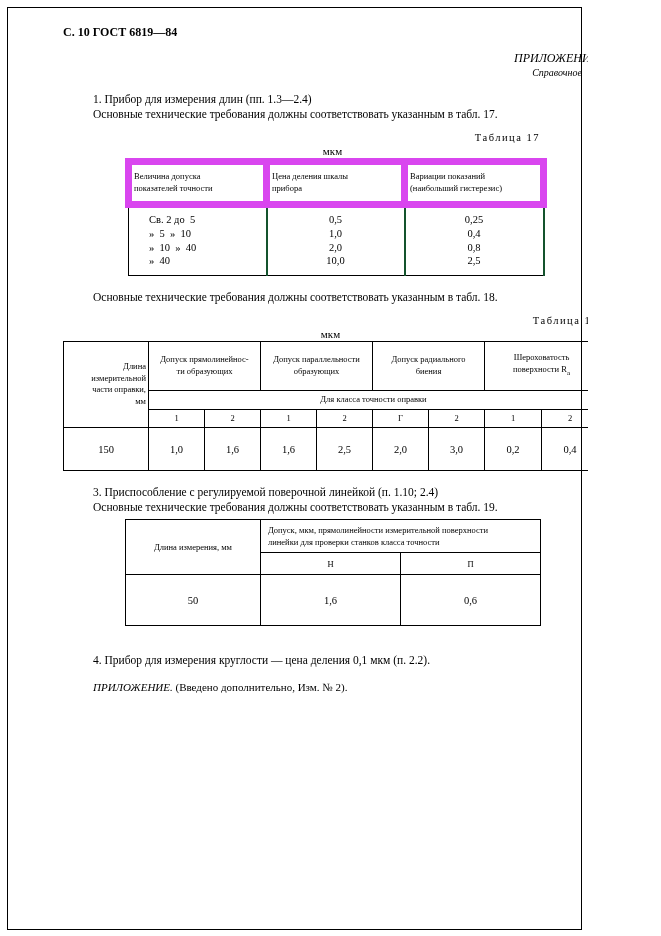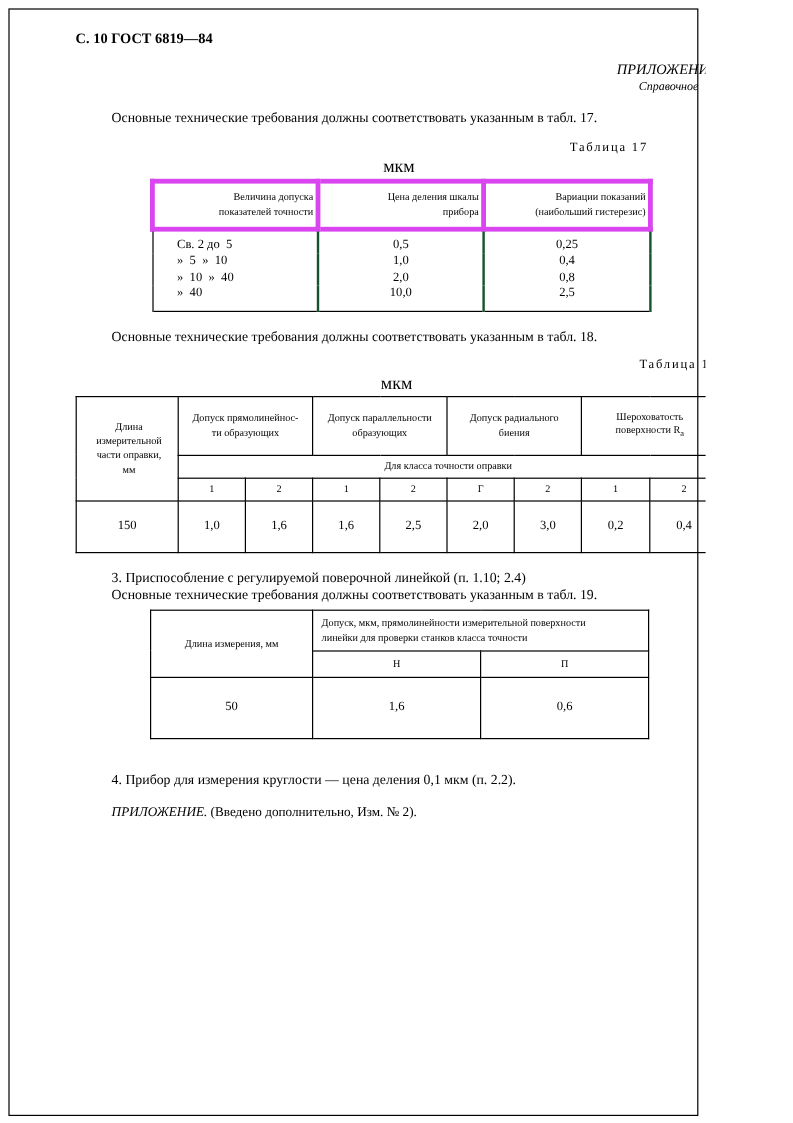--- a/index.html
+++ b/index.html
@@ -36,52 +36,52 @@
   }
 
   .para { margin-top: 14px; padding-left: 30px; font-size: 11.5px; line-height: 1.28; }
   .para div { white-space: normal; }
 
   .tbl-caption { font-size: 10.5px; letter-spacing: 1.5px; text-align: right; }
   .cap17 { margin-top: 11px; margin-right: 58px; }
   .cap18 { margin-top: 10px; margin-right: 0; }
   .cap19 { margin-top: 10px; margin-right: 58px; }
 
-  .unit { text-align: center; font-size: 15px; margin-top: 2px; }
+  .unit { text-align: center; font-size: 11px; margin-top: 2px; }
   .unit17 { width: 415px; margin-left: 62px; }
   .unit18 { width: 535px; }
 
   table { border-collapse: collapse; table-layout: fixed; }
   th { font-weight: normal; }
 
   
   .t17 { margin-left: 62px; width: 415px; border: 1px solid #000; margin-top: 1px; }
   .t17 th {
-    border: 4px solid #d946ef;
+    border: 7px solid #d946ef;
     font-size: 8.5px; line-height: 1.4;
-    padding: 6px 2px; text-align: right;
+    padding: 6px 2px; text-align: left;
     vertical-align: middle; white-space: pre-line;
   }
   .t17 td {
     border-left: 1px solid #000; border-right: 2px solid #14532d;
     font-size: 10.5px; line-height: 1.3; text-align: center; padding: 0 2px;
   }
   .t17 tbody tr:first-child td { padding-top: 5px; }
   .t17 tbody tr:last-child td { padding-bottom: 7px; }
   .t17 td.c1 { text-align: left; padding-left: 20px; white-space: pre; }
 
   
   .t18 { width: 535px; border: 1px solid #000; margin-top: 1px; }
   .t18 th {
     border: 1px solid #000;
     font-size: 8.5px; line-height: 1.4;
     padding: 3px 2px; text-align: center;
     vertical-align: middle; white-space: pre-line;
   }
-  .t18 th.colh1 { text-align: center; padding-left: 5px; }
+  .t18 th.colh1 { text-align: right; padding-left: 5px; }
   .t18 tr.grp th { height: 42px; }
   .t18 tr.spanr th { height: 12px; }
   .t18 tr.subr th { height: 11px; }
   .t18 td {
     border: 1px solid #000;
     font-size: 10.5px; text-align: center;
     height: 40px; vertical-align: middle;
   }
 
   
@@ -114,20 +114,21 @@
 
     <div class="header-left">С. 10 ГОСТ 6819—84</div>
 
     <div class="annex">
       <div class="annex-label">ПРИЛОЖЕНИЕ</div>
       <div class="annex-sub">Справочное</div>
     </div>
 
 
     <div class="para">
+      <div>1. Прибор для измерения длин (пп. 1.3—2.4)</div>
       <div>Основные технические требования должны соответствовать указанным в табл. 17.</div>
     </div>
 
     <div class="tbl-caption cap17">Таблица 17</div>
     <div class="unit unit17">мкм</div>
 
     <table class="t17">
       <colgroup>
           <col style="width:138px">
           <col style="width:138px">

